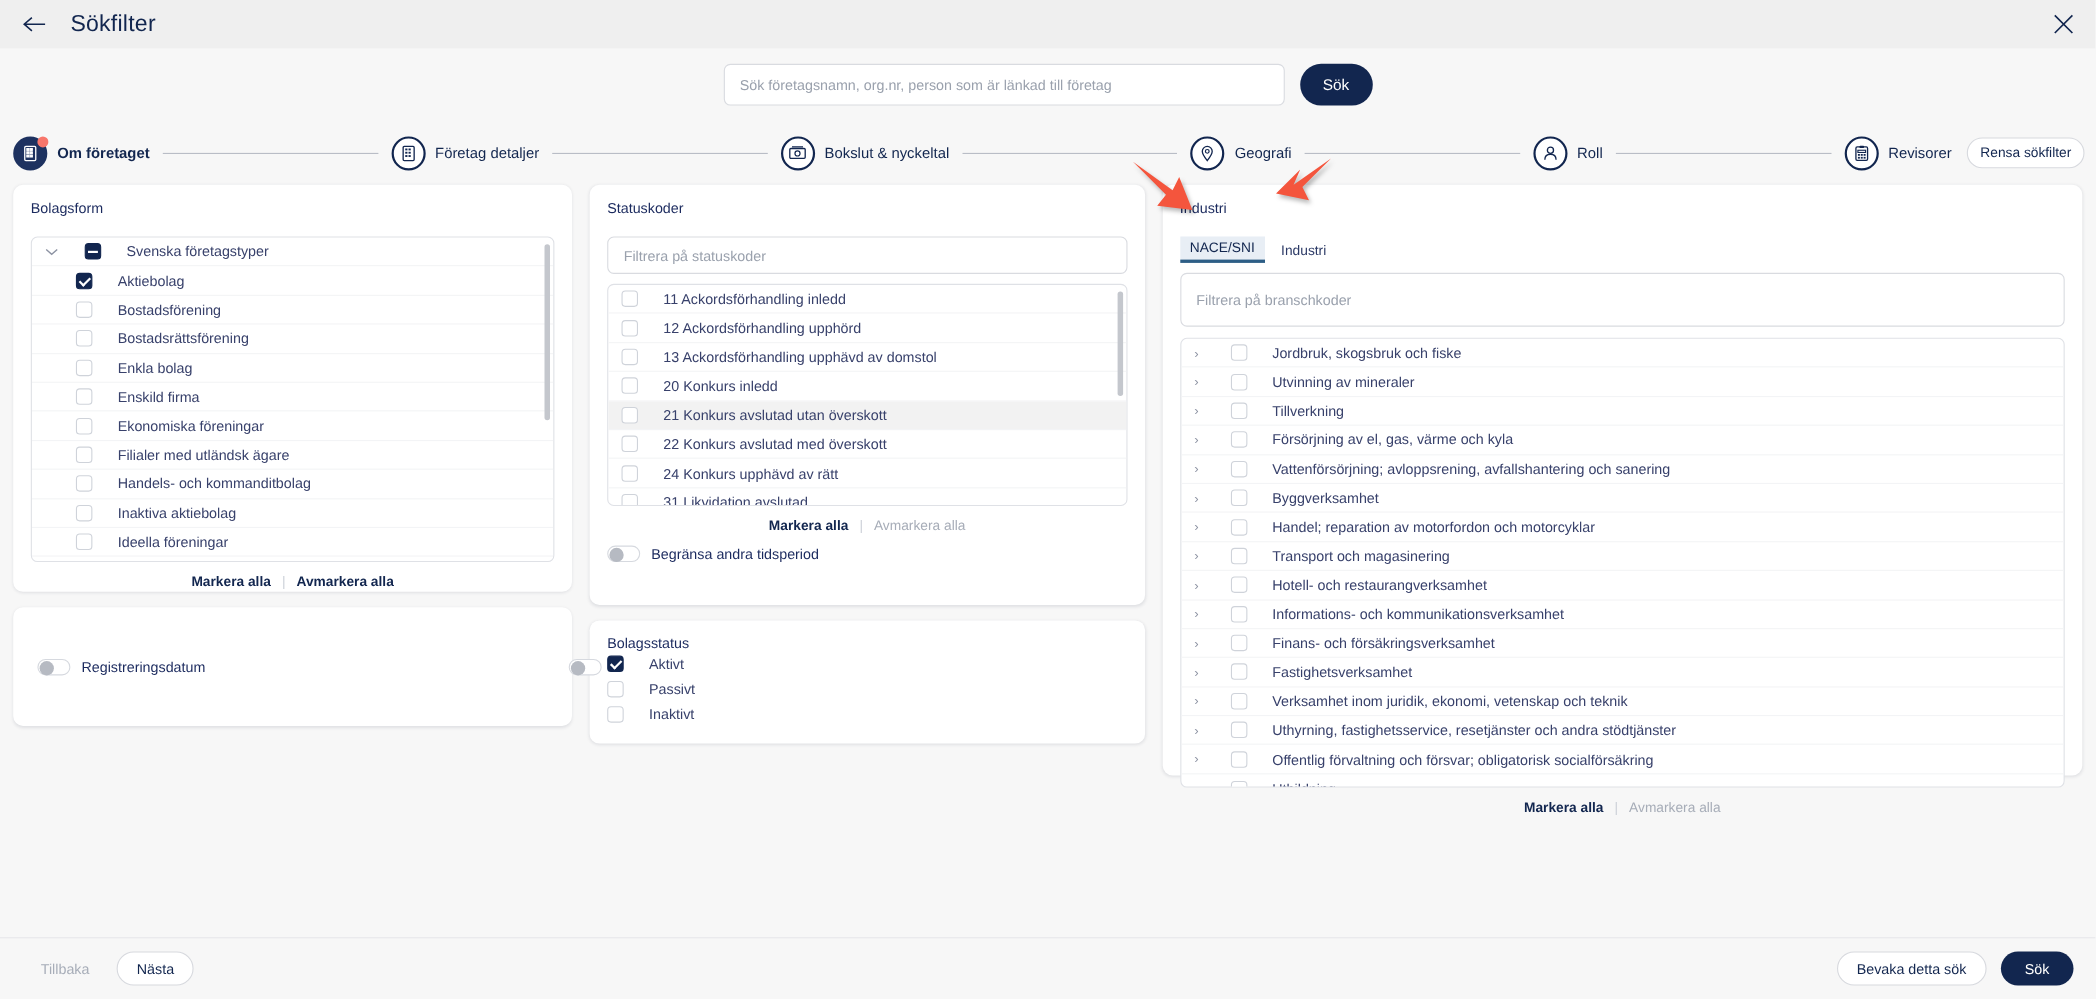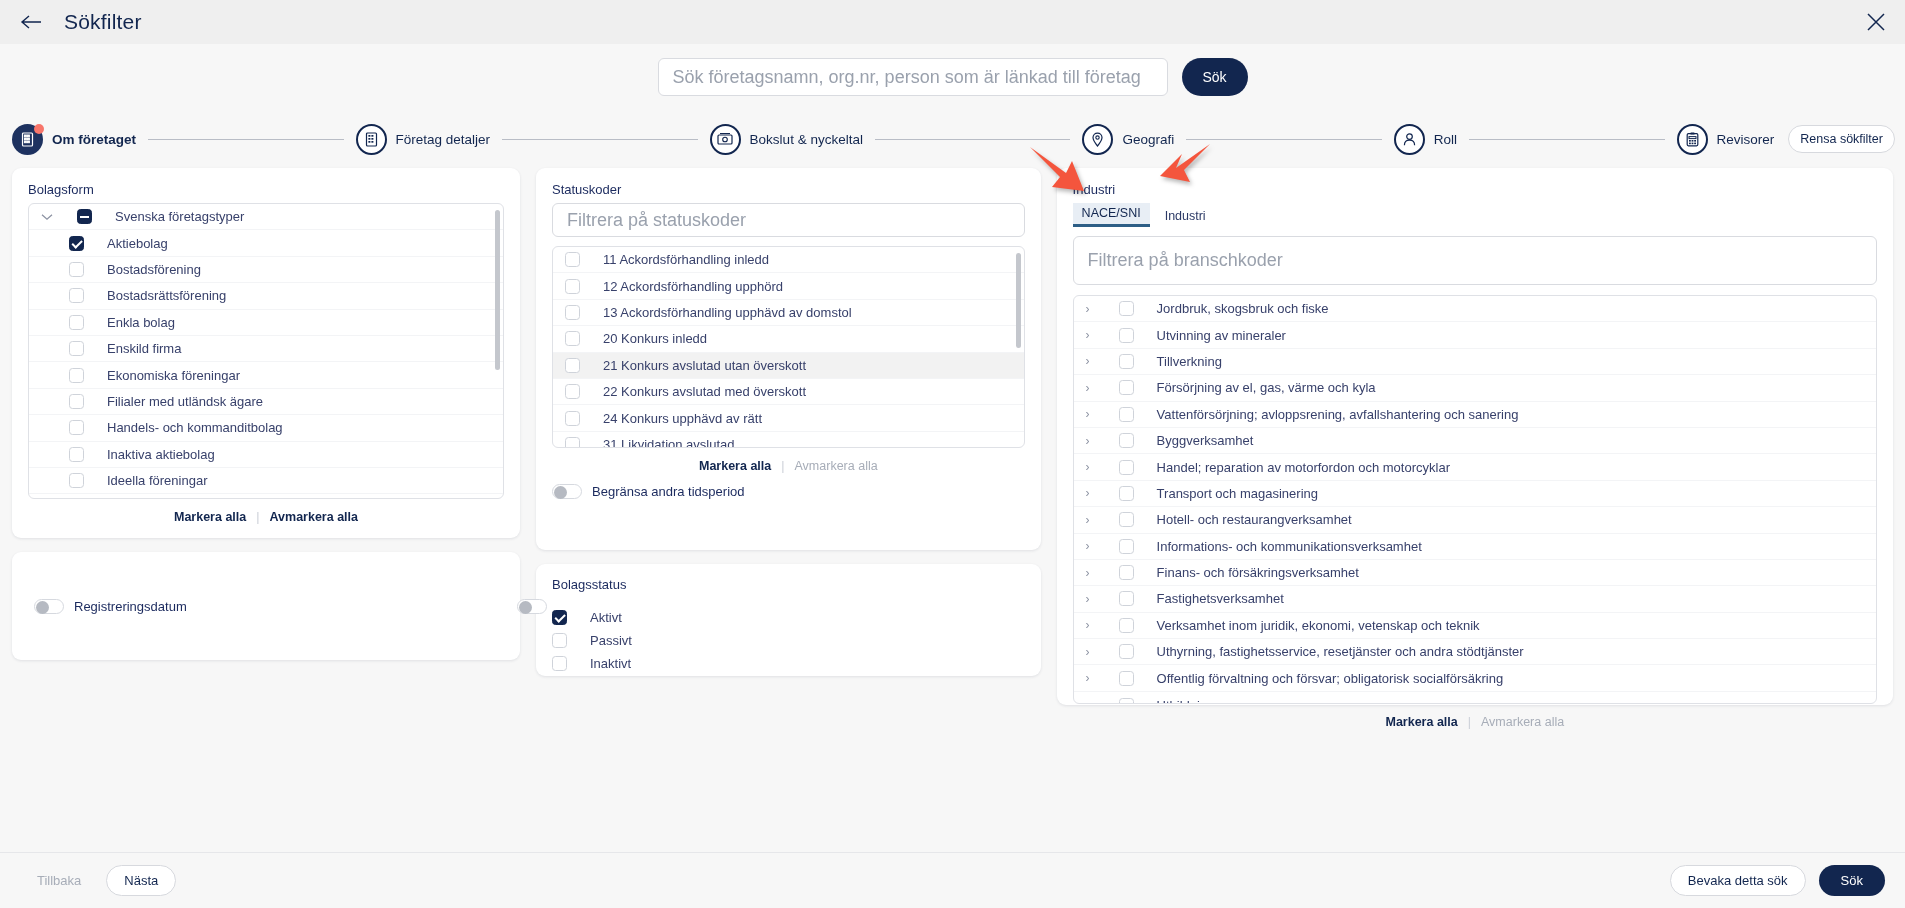--- a/index.html
+++ b/index.html
@@ -19,21 +19,21 @@
     padding: 0 18px; position: relative;
   }
   .back-arrow { width: 26px; height: 26px; display: flex; align-items: center; justify-content: center; cursor: pointer; }
   .page-title { font-size: 21px; color: #12264f; font-weight: 400; letter-spacing: .2px; }
   .close-x { position: absolute; right: 16px; top: 50%; transform: translateY(-50%); width: 26px; height: 26px; cursor: pointer; display:flex; align-items:center; justify-content:center; }
 
   
   .searchrow { height: 66px; display: flex; align-items: center; justify-content: center; gap: 14px; background: #f7f7f7; }
   .search-input {
     width: 510px; height: 38px; border: 1px solid #d9dbe0; border-radius: 6px;
-    background: #fff; padding: 0 14px; font-size: 18px; color: #12264f;
+    background: #fff; padding: 0 14px; font-size: 13px; color: #12264f;
     font-family: "Liberation Sans", sans-serif;
   }
   .search-input::placeholder { color: #9aa1ad; }
   .search-btn {
     width: 66px; height: 38px; border: none; border-radius: 19px;
     background: #12264f; color: #fff; font-size: 14px; cursor: pointer;
     font-family: "Liberation Sans", sans-serif;
   }
 
   
@@ -57,21 +57,21 @@
   
   .columns { display: flex; gap: 16px; padding: 0 12px; height: 690px; align-items: flex-start; }
   .col { display: flex; flex-direction: column; gap: 14px; }
   .col-left   { width: 508px; }
   .col-mid    { width: 508px; }
   .col-right  { width: 842px; }
 
   .card { background: #fff; border-radius: 9px; box-shadow: 0 1px 3px rgba(20,30,60,.10); }
   .card-pad { padding: 14px 16px 12px 16px; }
 
-  .field-label { font-size: 13px; color: #1b2a5e; margin-bottom: 6px; }
+  .field-label { font-size: 13px; color: #1b2a5e; margin-bottom: 18px; }
 
   .listbox { border: 1px solid #dfe1e6; border-radius: 6px; background: #fff; overflow: hidden; position: relative; }
   .listbox-scroll { overflow: hidden; position: relative; }
 
   .row-item { display: flex; align-items: center; gap: 23px; padding: 0 12px; height: 26.4px; border-bottom: 1px solid #f3f4f6; font-size: 13px; cursor: pointer; }
   .row-item:last-child { border-bottom: none; }
   .row-item.highlight { background: #f2f2f2; }
   .row-item.indent { padding-left: 40px; }
   .row-label { color: #38416b; white-space: nowrap; }
 
@@ -354,21 +354,21 @@
           <span class="link-div">|</span>
           <span class="link-muted">Avmarkera alla</span>
         </div>
         <div class="toggle-row" style="margin-top:9px;">
           <span class="toggle"></span>
           <span>Begränsa andra tidsperiod</span>
         </div>
       </div>
 
       <div class="card card-pad" style="height:112px;padding-top:13px;">
-        <div class="field-label" style="margin-bottom:14px;">Bolagsstatus</div>
+        <div class="field-label" style="margin-bottom:0;">Bolagsstatus</div>
         <div id="bolagsstatus-list">
             <div class="row-item" style="border-bottom: none; padding-left: 0px; height: 23px;">
               <span class="cb checked"></span>
               <span class="row-label">Aktivt</span>
             </div>
             <div class="row-item" style="border-bottom: none; padding-left: 0px; height: 23px;">
               <span class="cb"></span>
               <span class="row-label">Passivt</span>
             </div>
             <div class="row-item" style="border-bottom: none; padding-left: 0px; height: 23px;">

